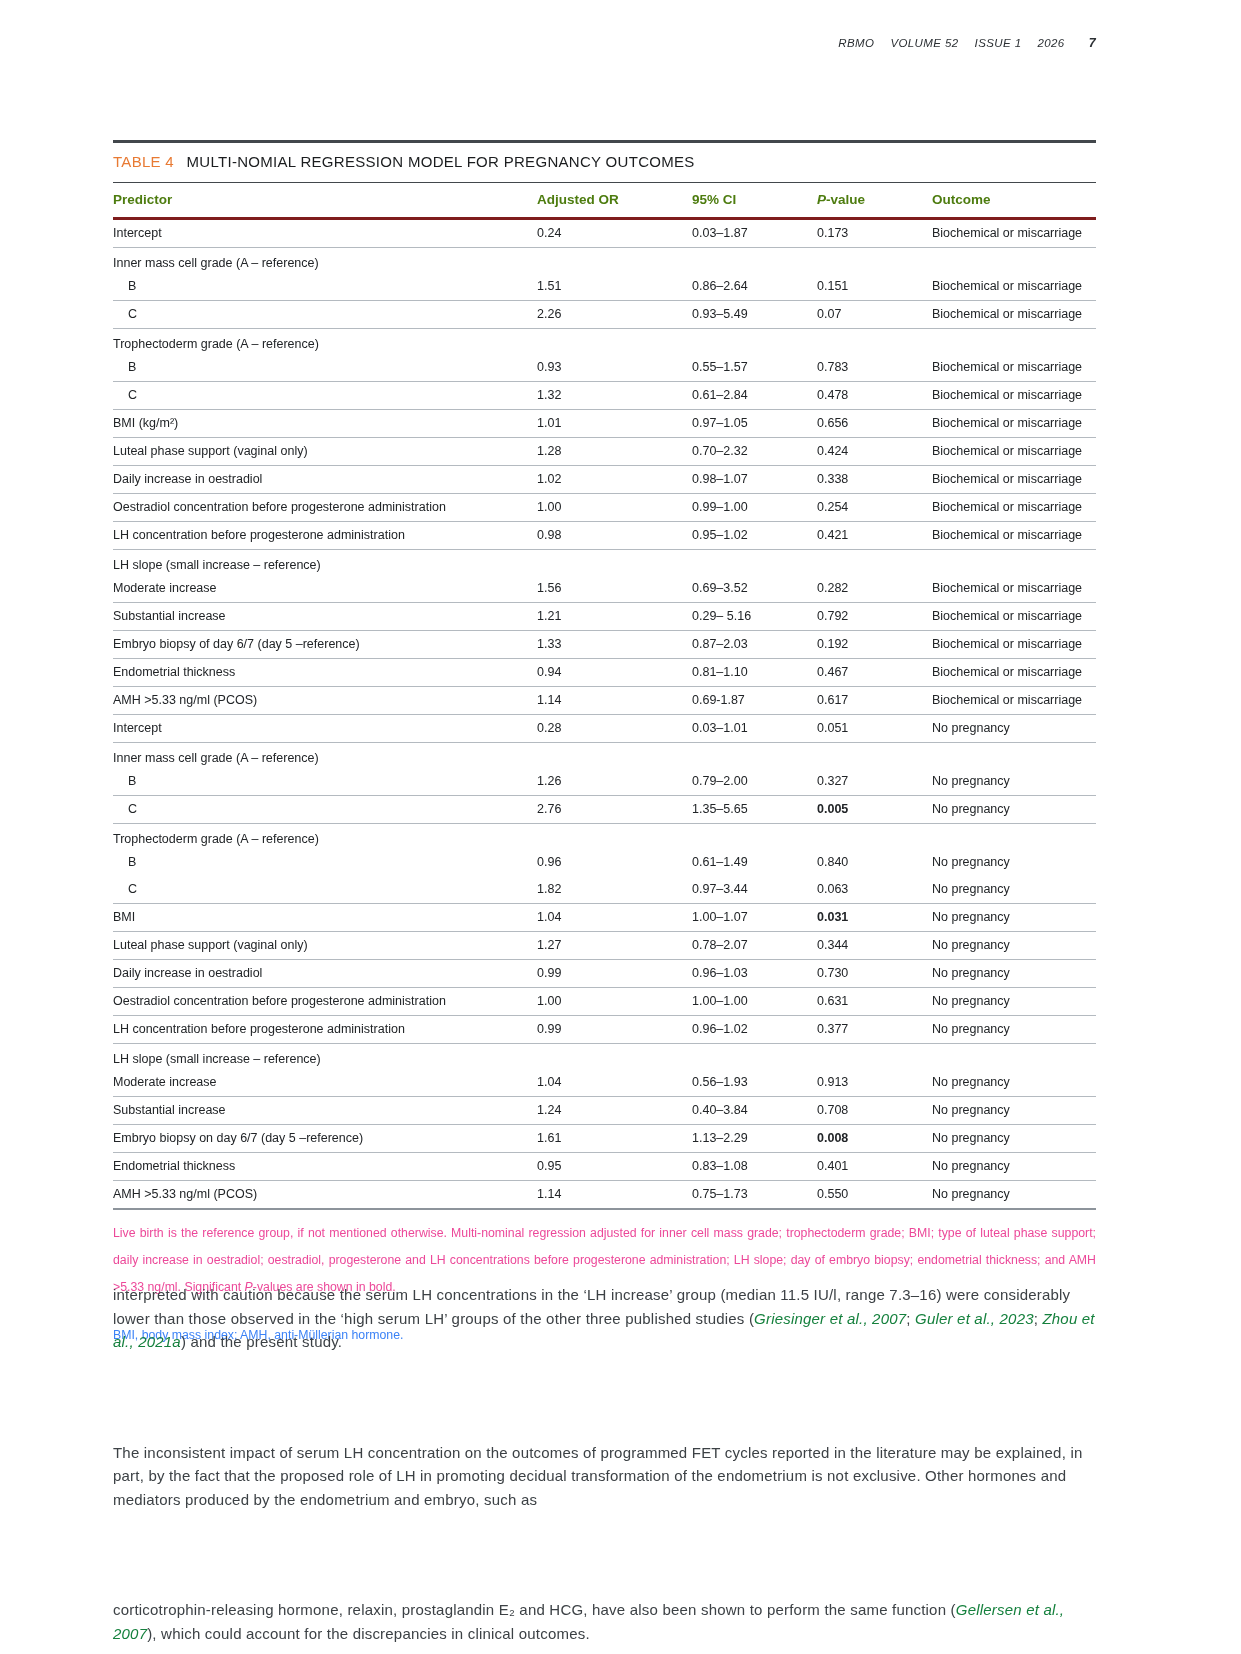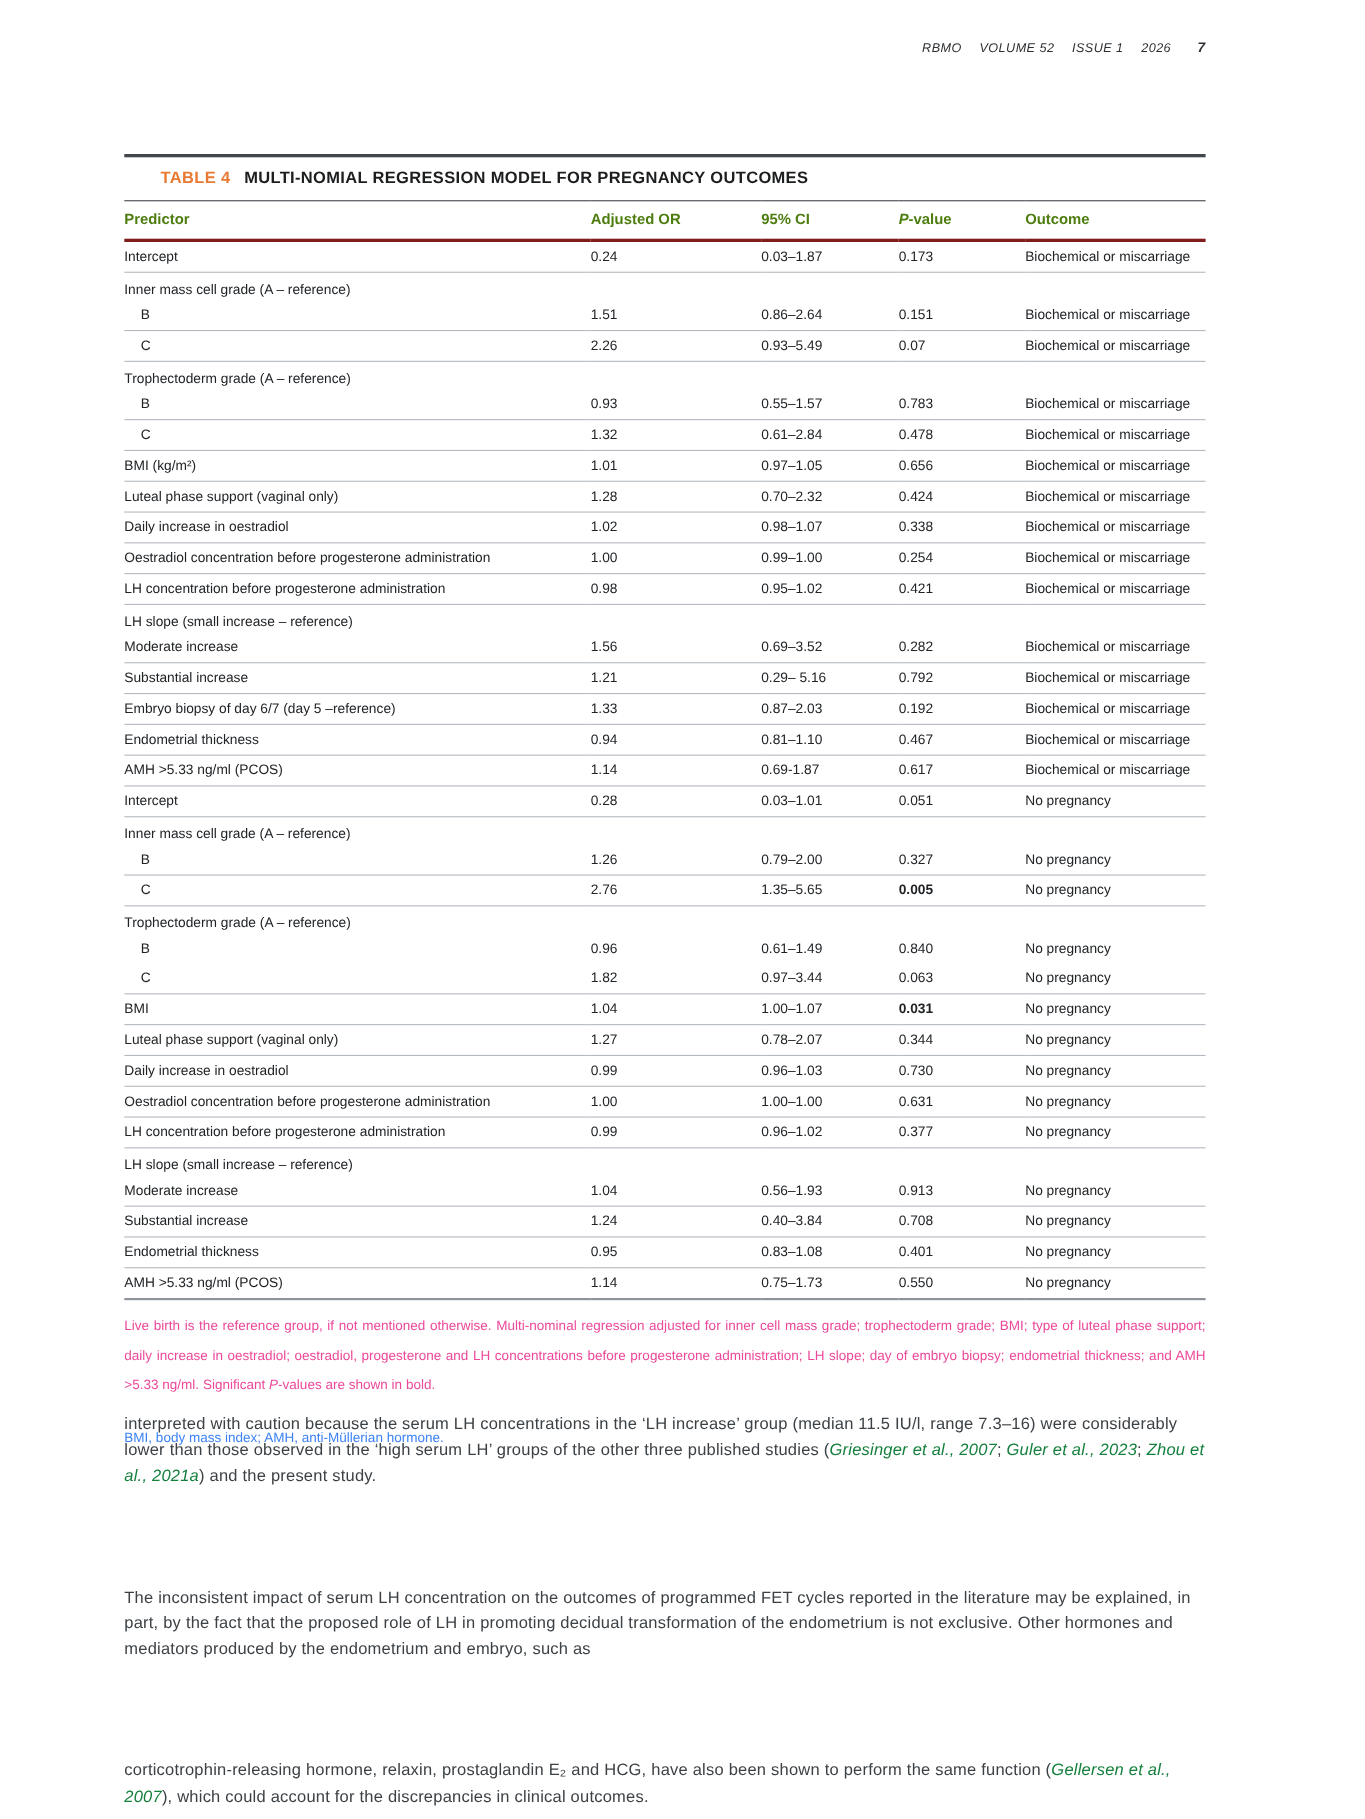--- a/index.html
+++ b/index.html
@@ -14,22 +14,22 @@
     position:absolute; top:36px; right:145px;
     font-size:11.5px; letter-spacing:0.4px; color:#2c3034;
     display:flex; align-items:baseline; gap:16px;font-style:italic;
   }
   .running-head .pageno { font-weight:bold; font-size:12.5px; margin-left:8px; }
 
   
   .table-wrap { position:absolute; left:113px; top:140px; width:983px; }
   .rule-top { height:3px; background:#42474c; margin-bottom:10px; }
   .table-caption {
-    font-size:15px; font-weight:bold; letter-spacing:0.3px;
-    color:#1b1d1f; padding-bottom:12px;margin-left:33px;
+    font-size:15px; font-weight:normal; letter-spacing:0.3px;
+    color:#1b1d1f; padding-bottom:12px;
   }
   .table-caption .tbl-label { color:#e87a33; margin-right:8px; }
 
   table.regression {
     width:983px; border-collapse:collapse; table-layout:fixed;
     font-size:12.5px; color:#212427;
   }
   table.regression th {
     text-align:left; font-weight:bold; font-size:13.5px; color:#4d7c0f;
     padding:9px 6px 10px 0;
@@ -303,20 +303,27 @@
           <td>No pregnancy</td>
         </tr>
         <tr class="data-row">
           <td class="cell-pred">Substantial increase</td>
           <td>1.24</td>
           <td>0.40–3.84</td>
           <td>0.708</td>
           <td>No pregnancy</td>
         </tr>
         <tr class="data-row">
+          <td class="cell-pred">Embryo biopsy on day 6/7 (day 5 –reference)</td>
+          <td>1.61</td>
+          <td>1.13–2.29</td>
+          <td class="p-bold">0.008</td>
+          <td>No pregnancy</td>
+        </tr>
+        <tr class="data-row">
           <td class="cell-pred">Endometrial thickness</td>
           <td>0.95</td>
           <td>0.83–1.08</td>
           <td>0.401</td>
           <td>No pregnancy</td>
         </tr>
         <tr class="data-row">
           <td class="cell-pred">AMH &gt;5.33 ng/ml (PCOS)</td>
           <td>1.14</td>
           <td>0.75–1.73</td>

